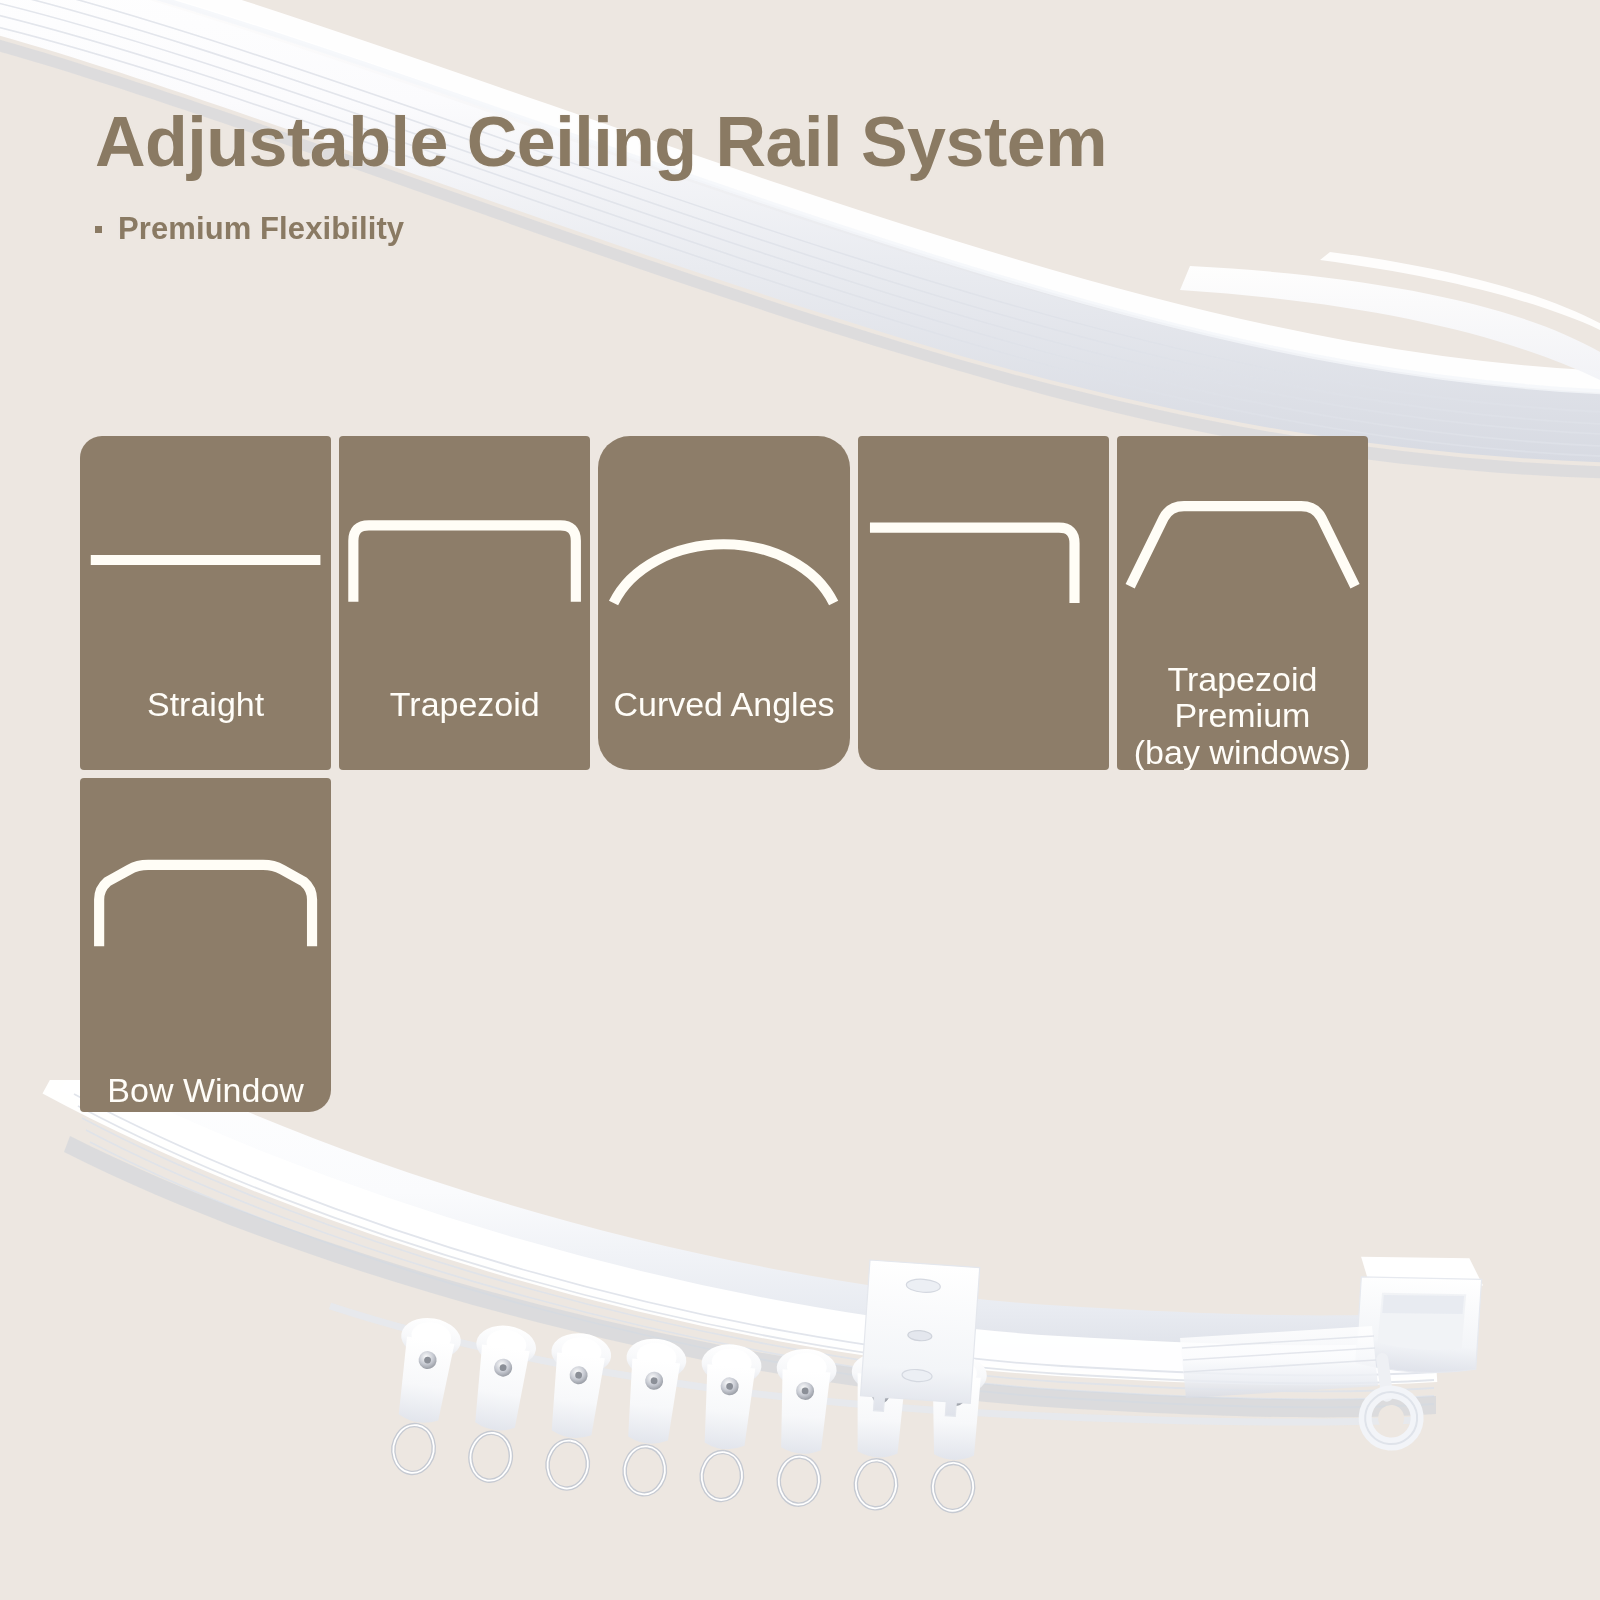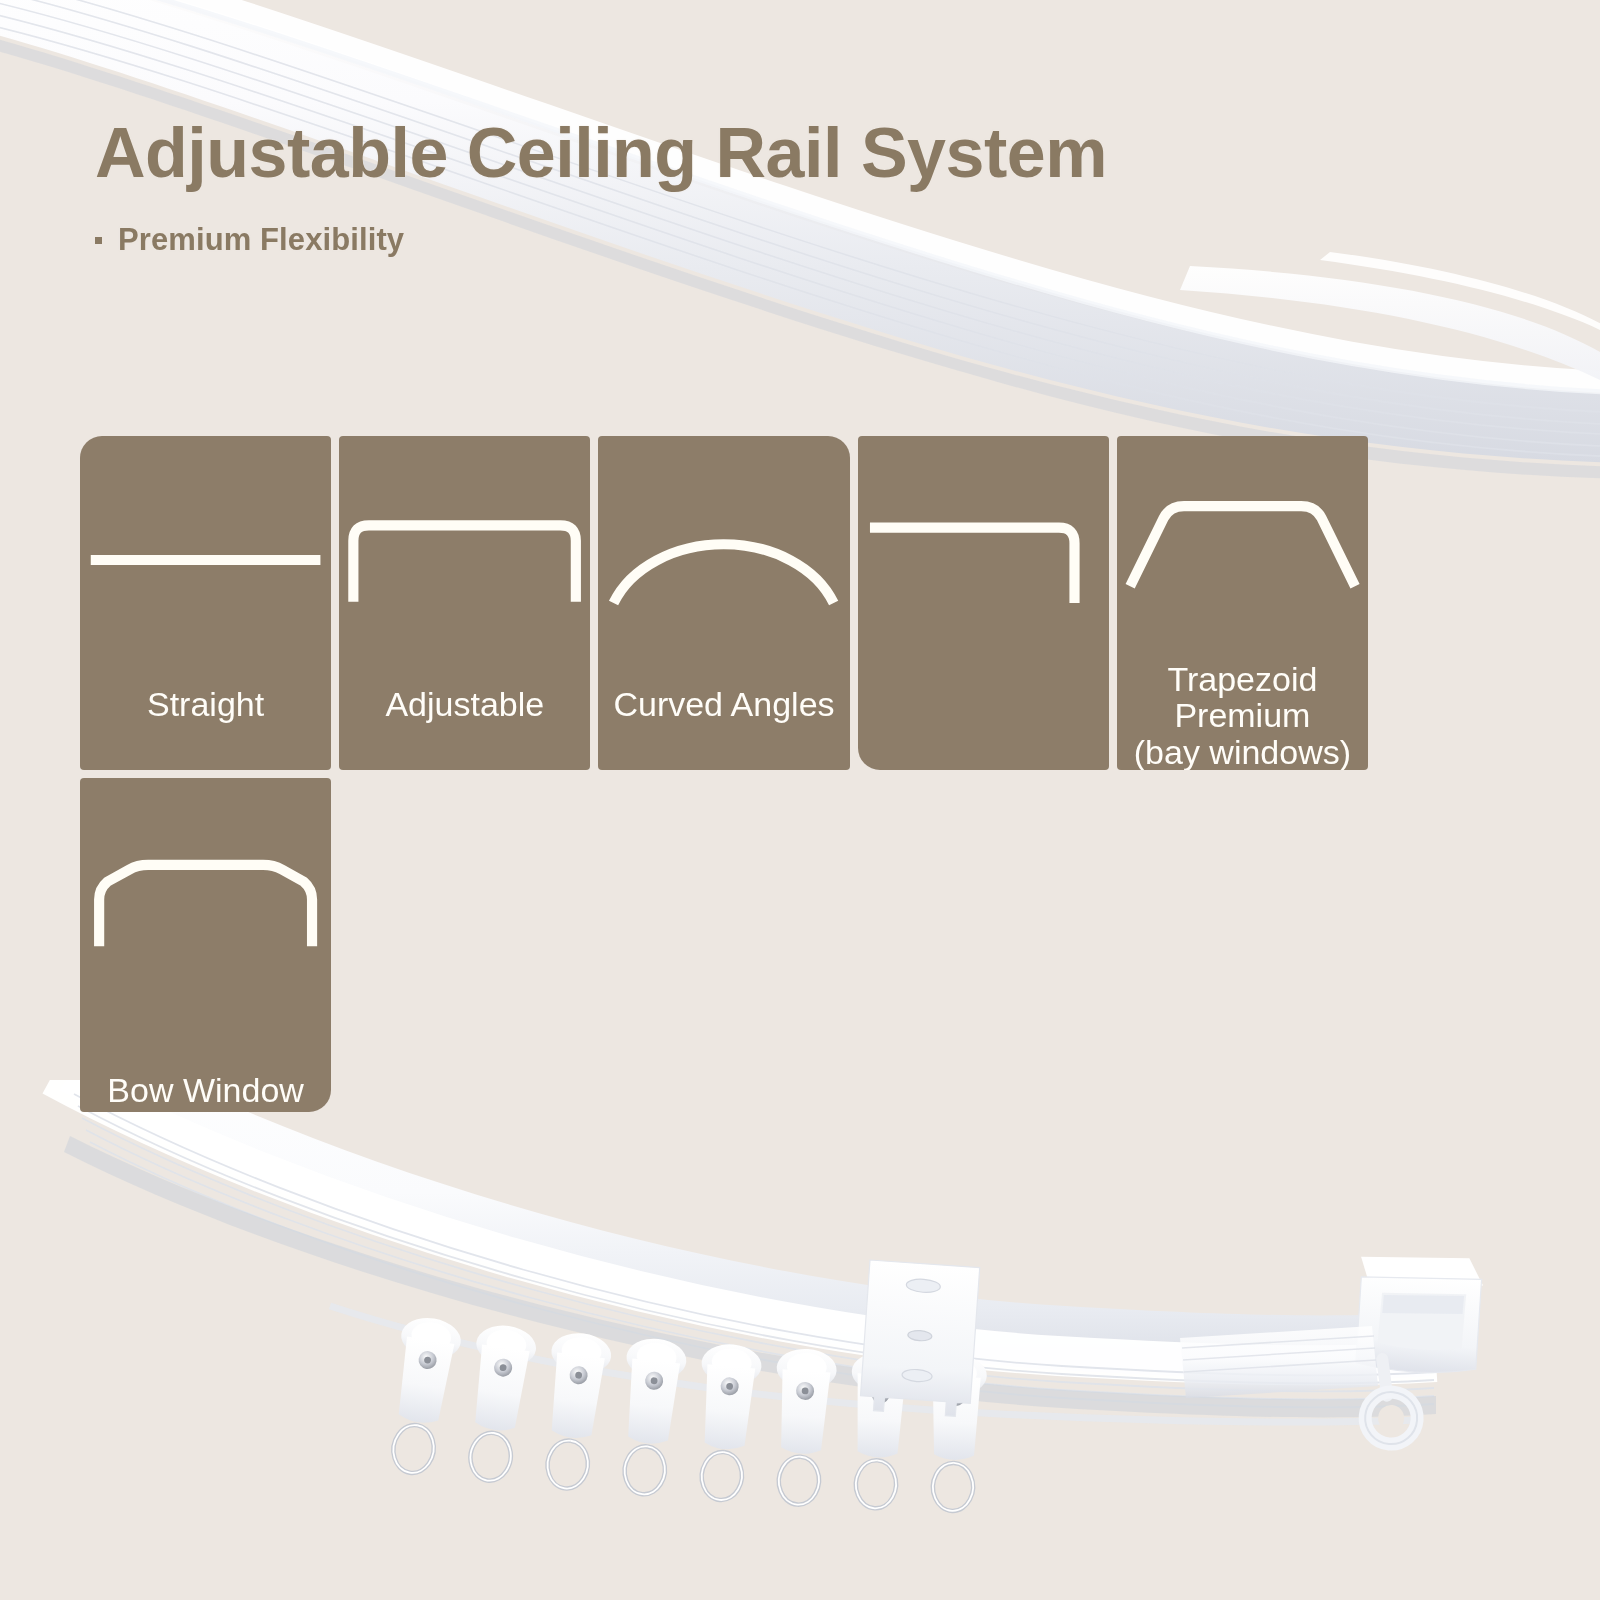--- a/index.html
+++ b/index.html
@@ -36,21 +36,21 @@
   #bottom-rail-art {
     left: 0; top: 1080px;
     width: 1600px; height: 530px;
     z-index: 1;
   }
 
   
   #header {
     position: absolute;
     left: 95px;
-    top: 118px;
+    top: 107px;
     z-index: 4;
   }
   #page-title {
     font-size: 70px;
     font-weight: bold;
     color: #8A7A63;
     letter-spacing: -0.5px;
     line-height: 1.0;
     margin: 0 0 34px 0;
     white-space: nowrap;
@@ -95,21 +95,21 @@
     position: relative;
     background: #8D7D69;
     border-radius: 4px;
     overflow: hidden;
     display: flex;
     flex-direction: column;
     align-items: center;
     justify-content: flex-start;
   }
   #shape-grid > .shape-card:nth-child(1) { border-top-left-radius: 22px; }
-  #shape-grid > .shape-card:nth-child(3) { border-top-right-radius: 22px; }
+  #shape-grid > .shape-card:nth-child(3) { border-top-right-radius: 22px; border-radius: 32px; }
   #shape-grid > .shape-card:nth-child(4) { border-bottom-left-radius: 22px; }
   #shape-grid > .shape-card:nth-child(6) { border-bottom-right-radius: 22px; align-items: center; }
 
   .shape-figure {
     width: 100%;
     height: 248px;
     display: flex;
     align-items: center;
     justify-content: center;
   }
@@ -203,21 +203,21 @@
       </div>
       <div class="shape-label">Straight</div>
     </div>
 
     <div class="shape-card card-r1">
       <div class="shape-figure">
         <svg width="420" height="200" viewBox="0 0 420 200">
           <path d="M 24,170 L 24,68 Q 24,42 50,42 L 370,42 Q 396,42 396,68 L 396,170" fill="none" stroke="#FFFDF6" stroke-width="17" stroke-linecap="butt"></path>
         </svg>
       </div>
-      <div class="shape-label">Adjustable</div>
+      <div class="shape-label">Trapezoid</div>
     </div>
 
     <div class="shape-card card-r1">
       <div class="shape-figure">
         <svg width="420" height="200" viewBox="0 0 420 200">
           <path d="M 26,172 A 196 150 0 0 1 394,172" fill="none" stroke="#FFFDF6" stroke-width="17" stroke-linecap="butt"></path>
         </svg>
       </div>
       <div class="shape-label">Curved Angles</div>
     </div>

